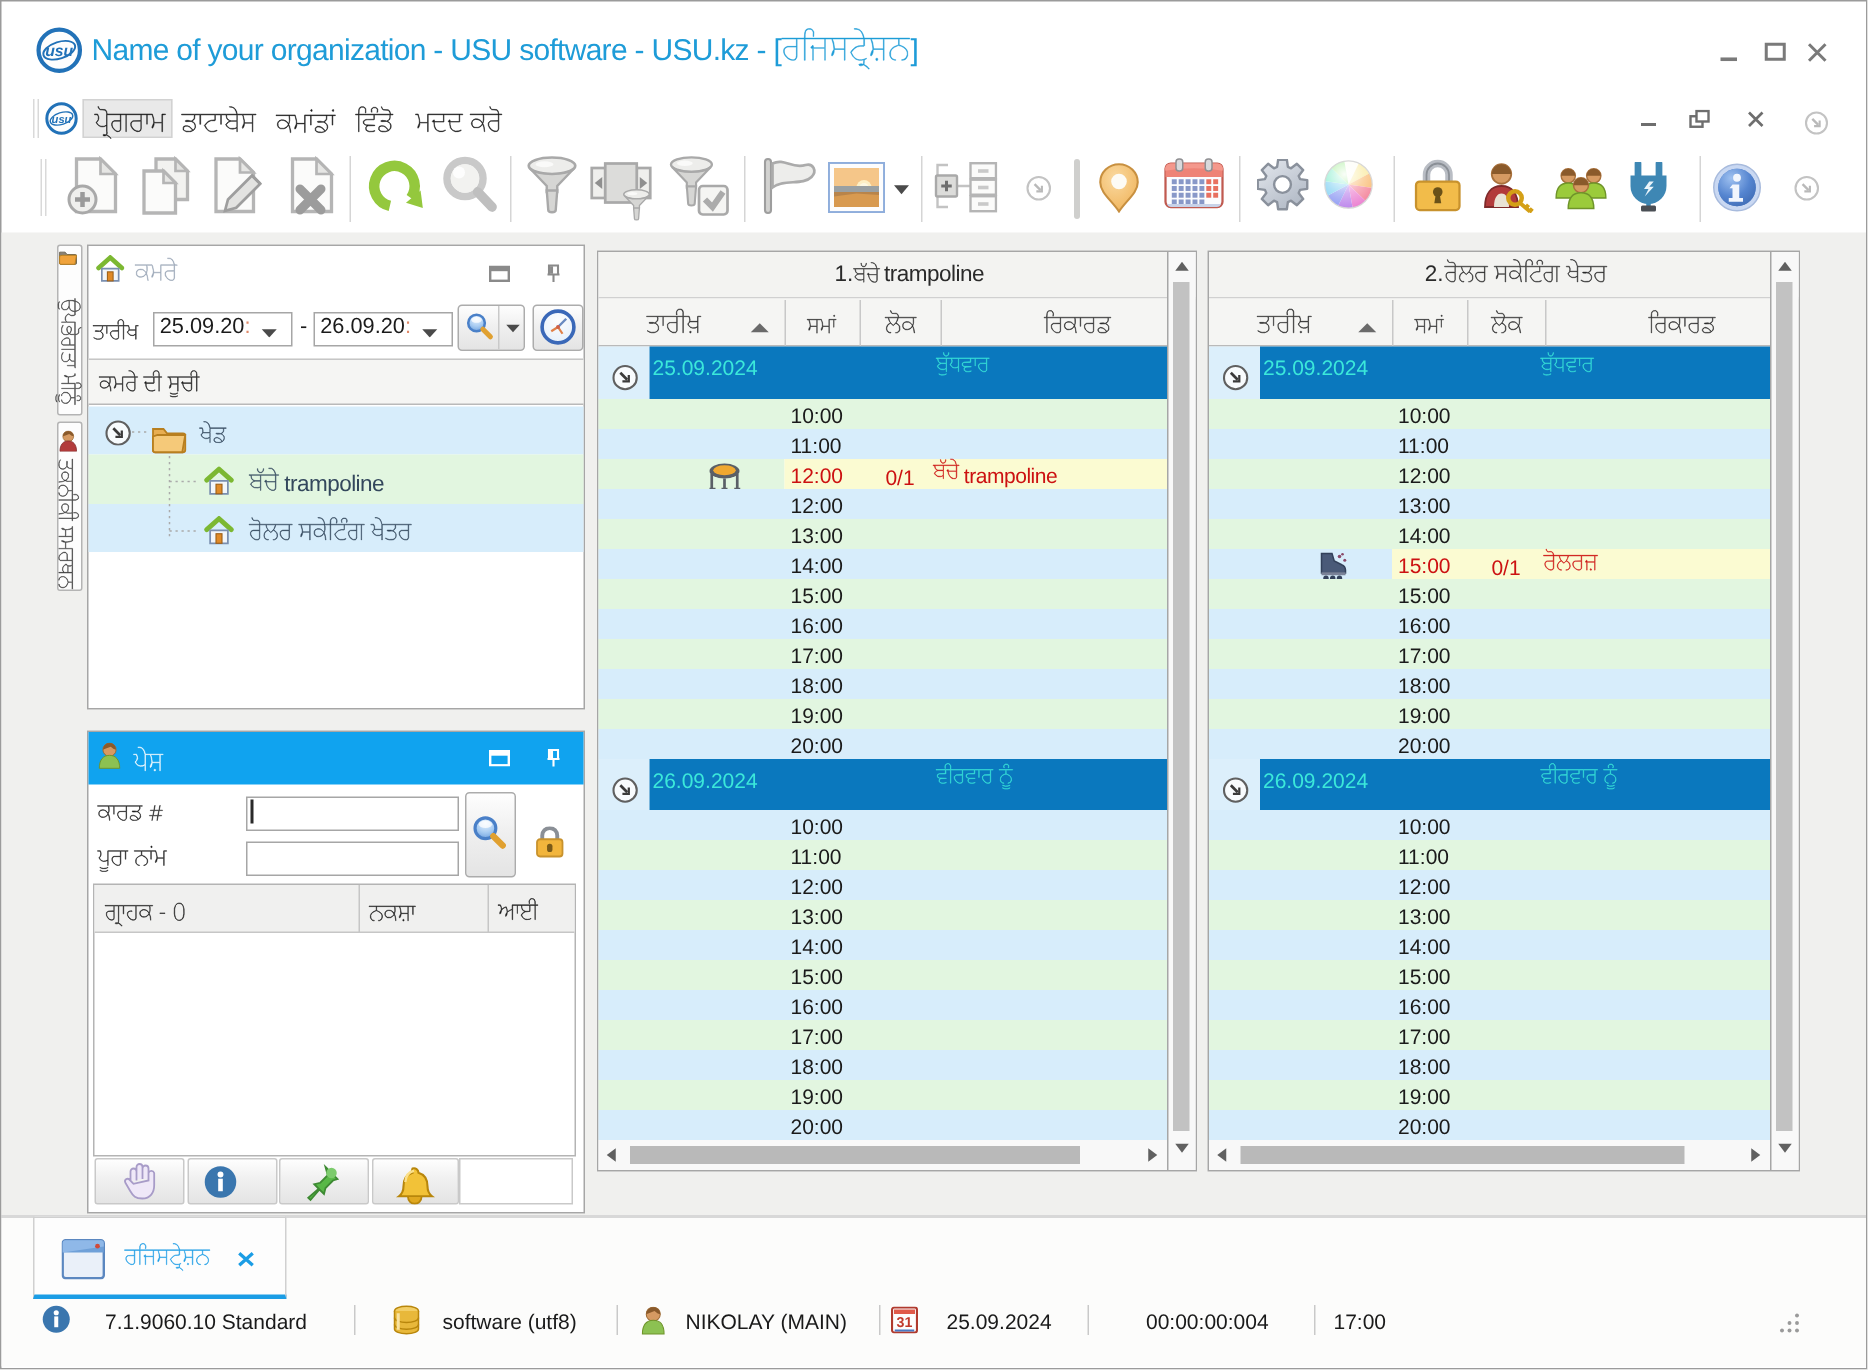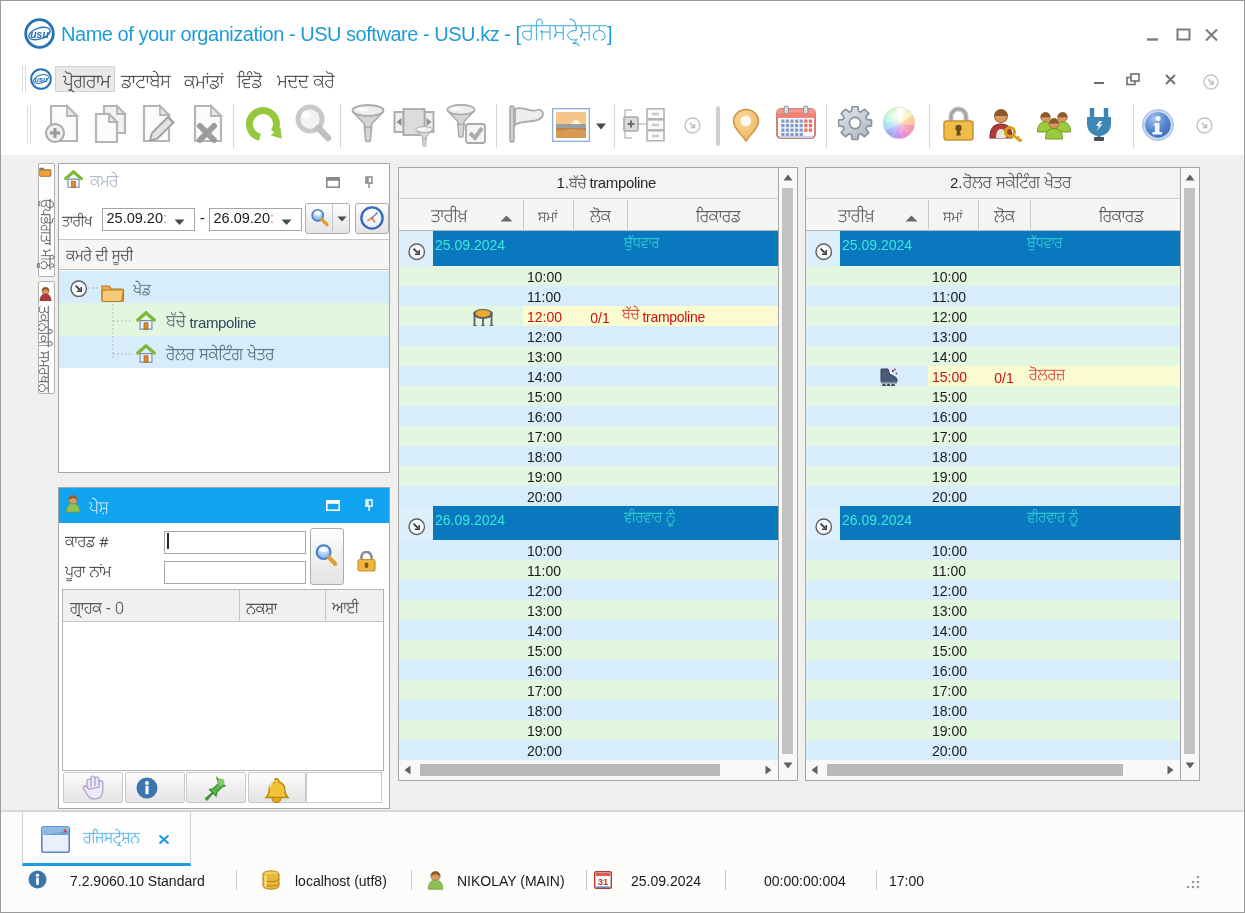--- a/index.html
+++ b/index.html
@@ -785,29 +785,29 @@
     <path d="M42.2 13.1 42.0 13.2 41.9 13.9 42.0 14.1 42.5 14.2 42.8 14.0 42.8 13.4ZM1.8 8.6 2.5 8.2 6.4 8.2 6.5 8.4 6.5 12.6 6.2 13.2 5.9 13.6 5.1 13.9 3.9 13.6 3.0 13.1 1.9 12.0 1.4 11.1 1.1 10.1 1.2 9.4ZM40.0 4.8 40.1 4.6 45.1 4.6 45.2 4.8 45.2 8.9 45.1 9.0 41.0 9.0 40.6 6.8ZM22.6 4.8 22.8 4.6 27.8 4.6 27.9 4.8 27.9 8.9 27.8 9.0 23.6 9.0 23.2 6.8ZM0.0 4.2 0.0 4.6 6.4 4.6 6.5 4.8 6.5 7.8 6.4 7.9 2.2 8.0 1.5 8.4 0.9 9.4 0.9 10.8 1.6 12.2 2.8 13.4 4.4 14.1 6.0 14.0 6.8 13.0 6.9 12.2 6.9 4.8 7.0 4.6 10.0 4.6 10.1 4.8 10.1 14.1 10.4 14.1 10.4 4.8 10.5 4.6 19.0 4.6 19.1 4.8 19.1 8.4 19.0 8.5 14.2 8.5 14.0 7.5 13.5 7.6 13.1 8.0 13.0 8.8 13.8 8.9 13.8 14.1 14.1 14.1 14.1 8.9 14.2 8.8 18.9 8.8 19.1 9.0 19.1 14.1 19.4 14.1 19.4 4.8 19.5 4.6 22.1 4.6 22.4 4.9 23.0 7.1 23.1 9.4 22.2 11.2 22.2 12.1 22.6 12.1 23.0 11.6 23.6 9.4 27.8 9.4 27.9 9.5 27.9 14.1 28.2 14.1 28.2 4.8 28.4 4.6 36.2 4.6 36.4 4.8 36.4 7.4 35.2 7.6 34.2 7.6 32.9 8.1 32.0 8.8 30.5 10.5 31.5 12.4 32.8 13.6 34.1 14.1 35.8 14.1 35.9 14.0 36.5 14.1 36.4 15.8 36.2 15.9 36.1 15.8 34.6 15.8 34.4 16.0 34.6 16.5 35.9 16.5 36.2 16.2 36.6 16.2 37.8 17.0 38.8 18.1 39.0 17.9 38.1 16.9 36.6 15.9 36.8 14.0 37.6 13.5 37.6 13.2 36.1 13.8 35.0 13.9 33.5 13.6 32.1 12.6 31.0 10.8 31.0 10.4 31.4 9.9 32.9 8.5 34.0 8.0 36.5 7.9 36.8 7.6 36.8 4.8 36.9 4.6 39.5 4.6 39.8 4.9 40.4 7.1 40.5 9.4 39.6 11.2 39.6 12.1 40.0 12.1 40.4 11.6 41.0 9.4 45.1 9.4 45.2 9.5 45.2 14.1 45.6 14.1 45.6 4.8 45.8 4.6 51.8 4.6 51.9 4.8 51.9 7.2 50.0 8.0 48.9 8.9 48.1 10.1 48.0 11.9 48.5 13.1 49.0 13.6 49.6 14.0 50.8 14.1 50.8 13.9 49.6 13.6 48.8 12.9 48.4 12.0 48.4 10.5 48.9 9.4 50.4 8.1 52.0 7.5 52.9 7.8 54.1 8.4 54.9 9.0 55.5 9.9 55.8 10.8 55.8 11.8 55.4 12.8 54.6 13.5 53.4 13.9 53.4 14.1 54.0 14.1 54.9 13.8 55.6 13.0 56.0 12.1 56.1 11.2 56.0 10.4 55.5 9.2 54.5 8.2 53.4 7.6 52.2 7.2 52.2 4.8 52.4 4.6 56.9 4.6 57.0 4.5 56.9 4.2 36.9 4.2 36.1 2.1 35.5 1.1 34.6 0.4 33.4 0.0 32.4 0.0 32.4 0.4 33.6 0.4 34.8 0.9 35.8 2.1 36.4 3.9 36.2 4.2 10.5 4.2 10.4 4.1 10.5 1.8 11.0 0.8 11.6 0.4 12.9 0.4 13.6 0.9 14.0 1.8 13.9 3.5 14.0 3.6 14.2 3.5 14.4 2.2 14.1 1.1 13.4 0.2 12.8 0.0 11.8 0.0 10.6 0.6 10.1 2.0 10.1 4.1 10.0 4.2Z" fill="#1B9DE5" fill-rule="evenodd" stroke="#1B9DE5" stroke-width="0.32"></path>
   </svg>
 <svg class="ab" style="left:158px;top:834px" width="12" height="11">
     <path d="M1.5 1.5 l9 8 M10.5 1.5 l-9 8" stroke="#1B9DE5" stroke-width="2.2"></path>
   </svg>
 <svg style="position:absolute;left:28px;top:870px" width="19" height="19" viewBox="0 0 19 19">
     <circle cx="9.5" cy="9.5" r="9.0" fill="#3A76AE"></circle>
     <circle cx="9.5" cy="5.130000000000001" r="1.71" fill="#fff"></circle>
     <rect x="8.17" y="7.6000000000000005" width="2.66" height="7.22" fill="#fff"></rect>
   </svg>
-<div class="ab" style="left:70px;font-size:14px;color:#1a1a1a;top:873px">7.2.9060.10 Standard</div>
+<div class="ab" style="left:70px;font-size:14px;color:#1a1a1a;top:873px">7.1.9060.10 Standard</div>
 <div class="ab" style="left:236px;top:870px;width:1px;height:20px;background:#C9C9C9"></div>
 <svg style="position:absolute;left:262px;top:870px" width="18" height="20" viewBox="0 0 18 20">
     <ellipse cx="9" cy="4" rx="8" ry="3.2" fill="#F2CE66" stroke="#B8860B" stroke-width="1"></ellipse>
     <path d="M1 4 v12 a8 3.2 0 0 0 16 0 V4" fill="#E8B83A" stroke="#B8860B" stroke-width="1"></path>
     <path d="M1 8.5 a8 3.2 0 0 0 16 0 M1 13 a8 3.2 0 0 0 16 0" fill="none" stroke="#B8860B" stroke-width="1"></path>
     <path d="M3.5 5.5 v11" stroke="#F8E2A0" stroke-width="2"></path>
   </svg>
-<div class="ab" style="left:295px;font-size:14px;color:#1a1a1a;top:873px">localhost (utf8)</div>
+<div class="ab" style="left:295px;font-size:14px;color:#1a1a1a;top:873px">software (utf8)</div>
 <div class="ab" style="left:411px;top:870px;width:1px;height:20px;background:#C9C9C9"></div>
 <svg style="position:absolute;left:427px;top:871px" width="17" height="19" viewBox="0 0 17 19">
     <g transform="scale(0.85)">
       <circle cx="10" cy="6" r="5.5" fill="#D69A62" stroke="#9C6A34" stroke-width="0.8"></circle>
       <path d="M10 0.5 a5.5 5.5 0 0 1 5.5 5.5 l-2 -0.5 -2.5-2 -4 1.5 -2.5 1 a5.5 5.5 0 0 1 5.5 -5.5z" fill="#8A5A2B"></path>
       <path d="M1.5 21.5 c0-7 3.2-10.8 8.5-10.8 c5.3 0 8.5 3.8 8.5 10.8 z" fill="#8CC152" stroke="#6F942A" stroke-width="0.8"></path>
     </g>
   </svg>
 <div class="ab" style="left:457px;font-size:14px;color:#1a1a1a;top:873px">NIKOLAY (MAIN)</div>
 <div class="ab" style="left:586px;top:870px;width:1px;height:20px;background:#C9C9C9"></div>

